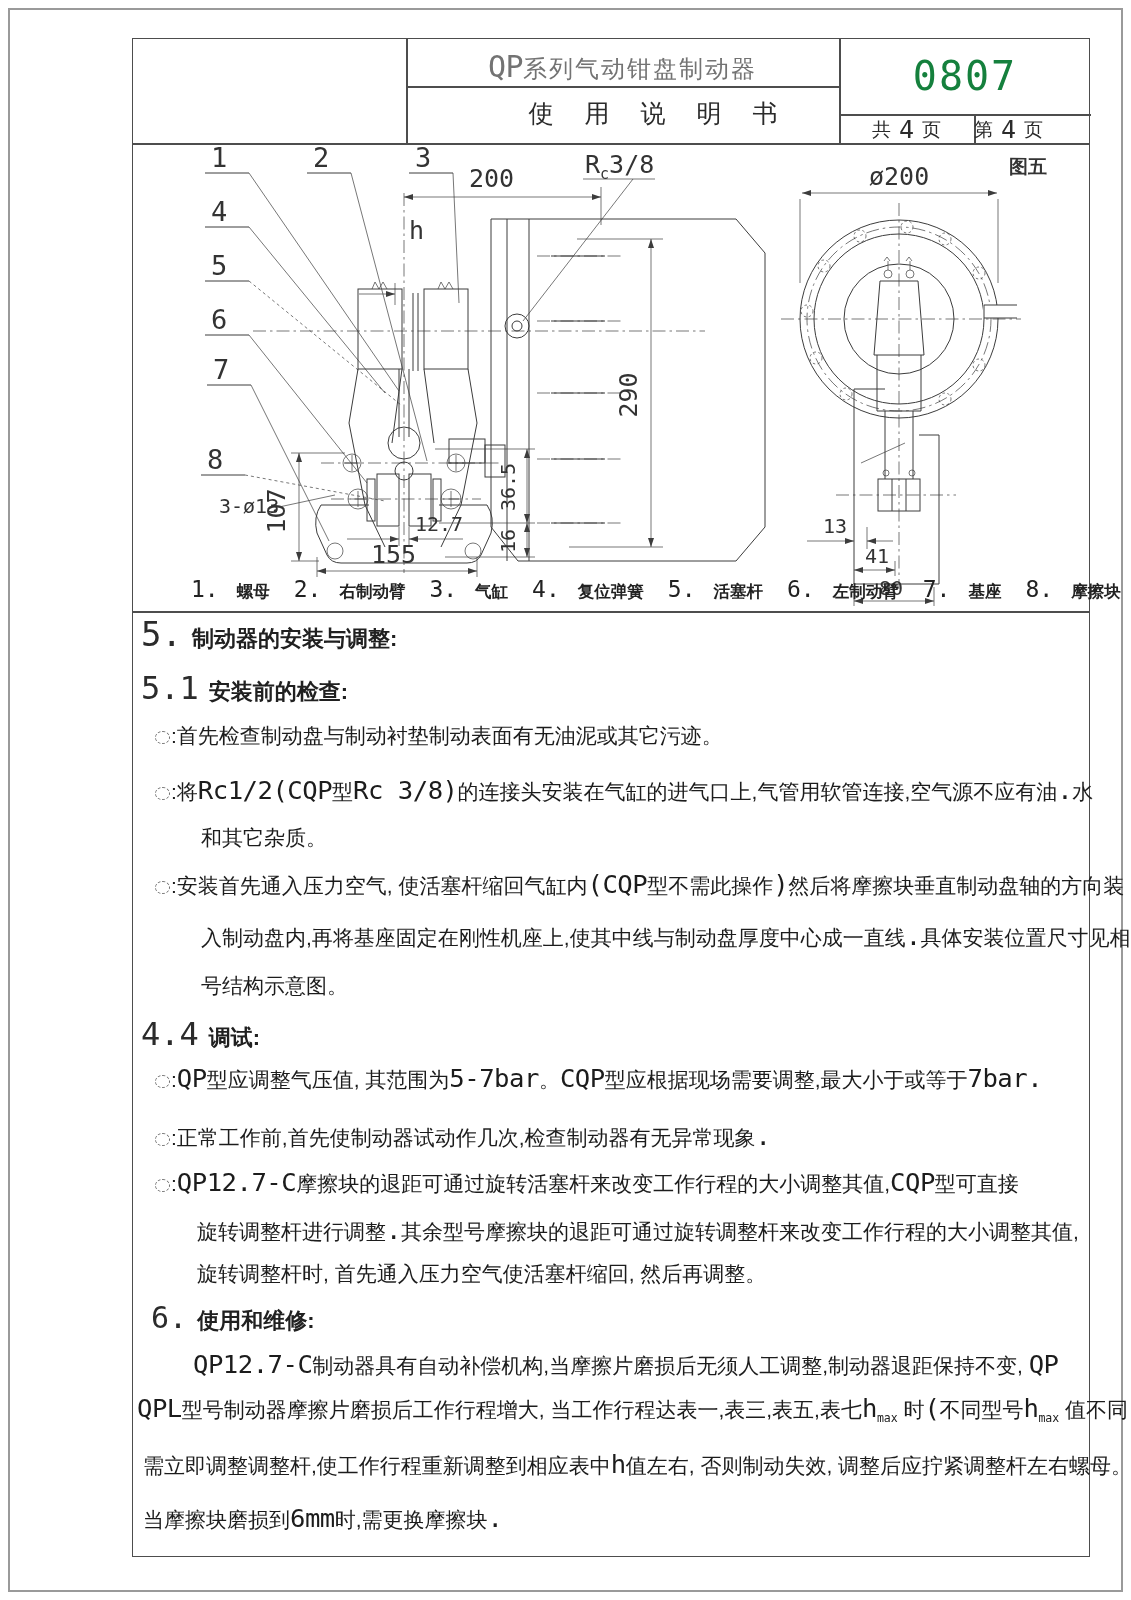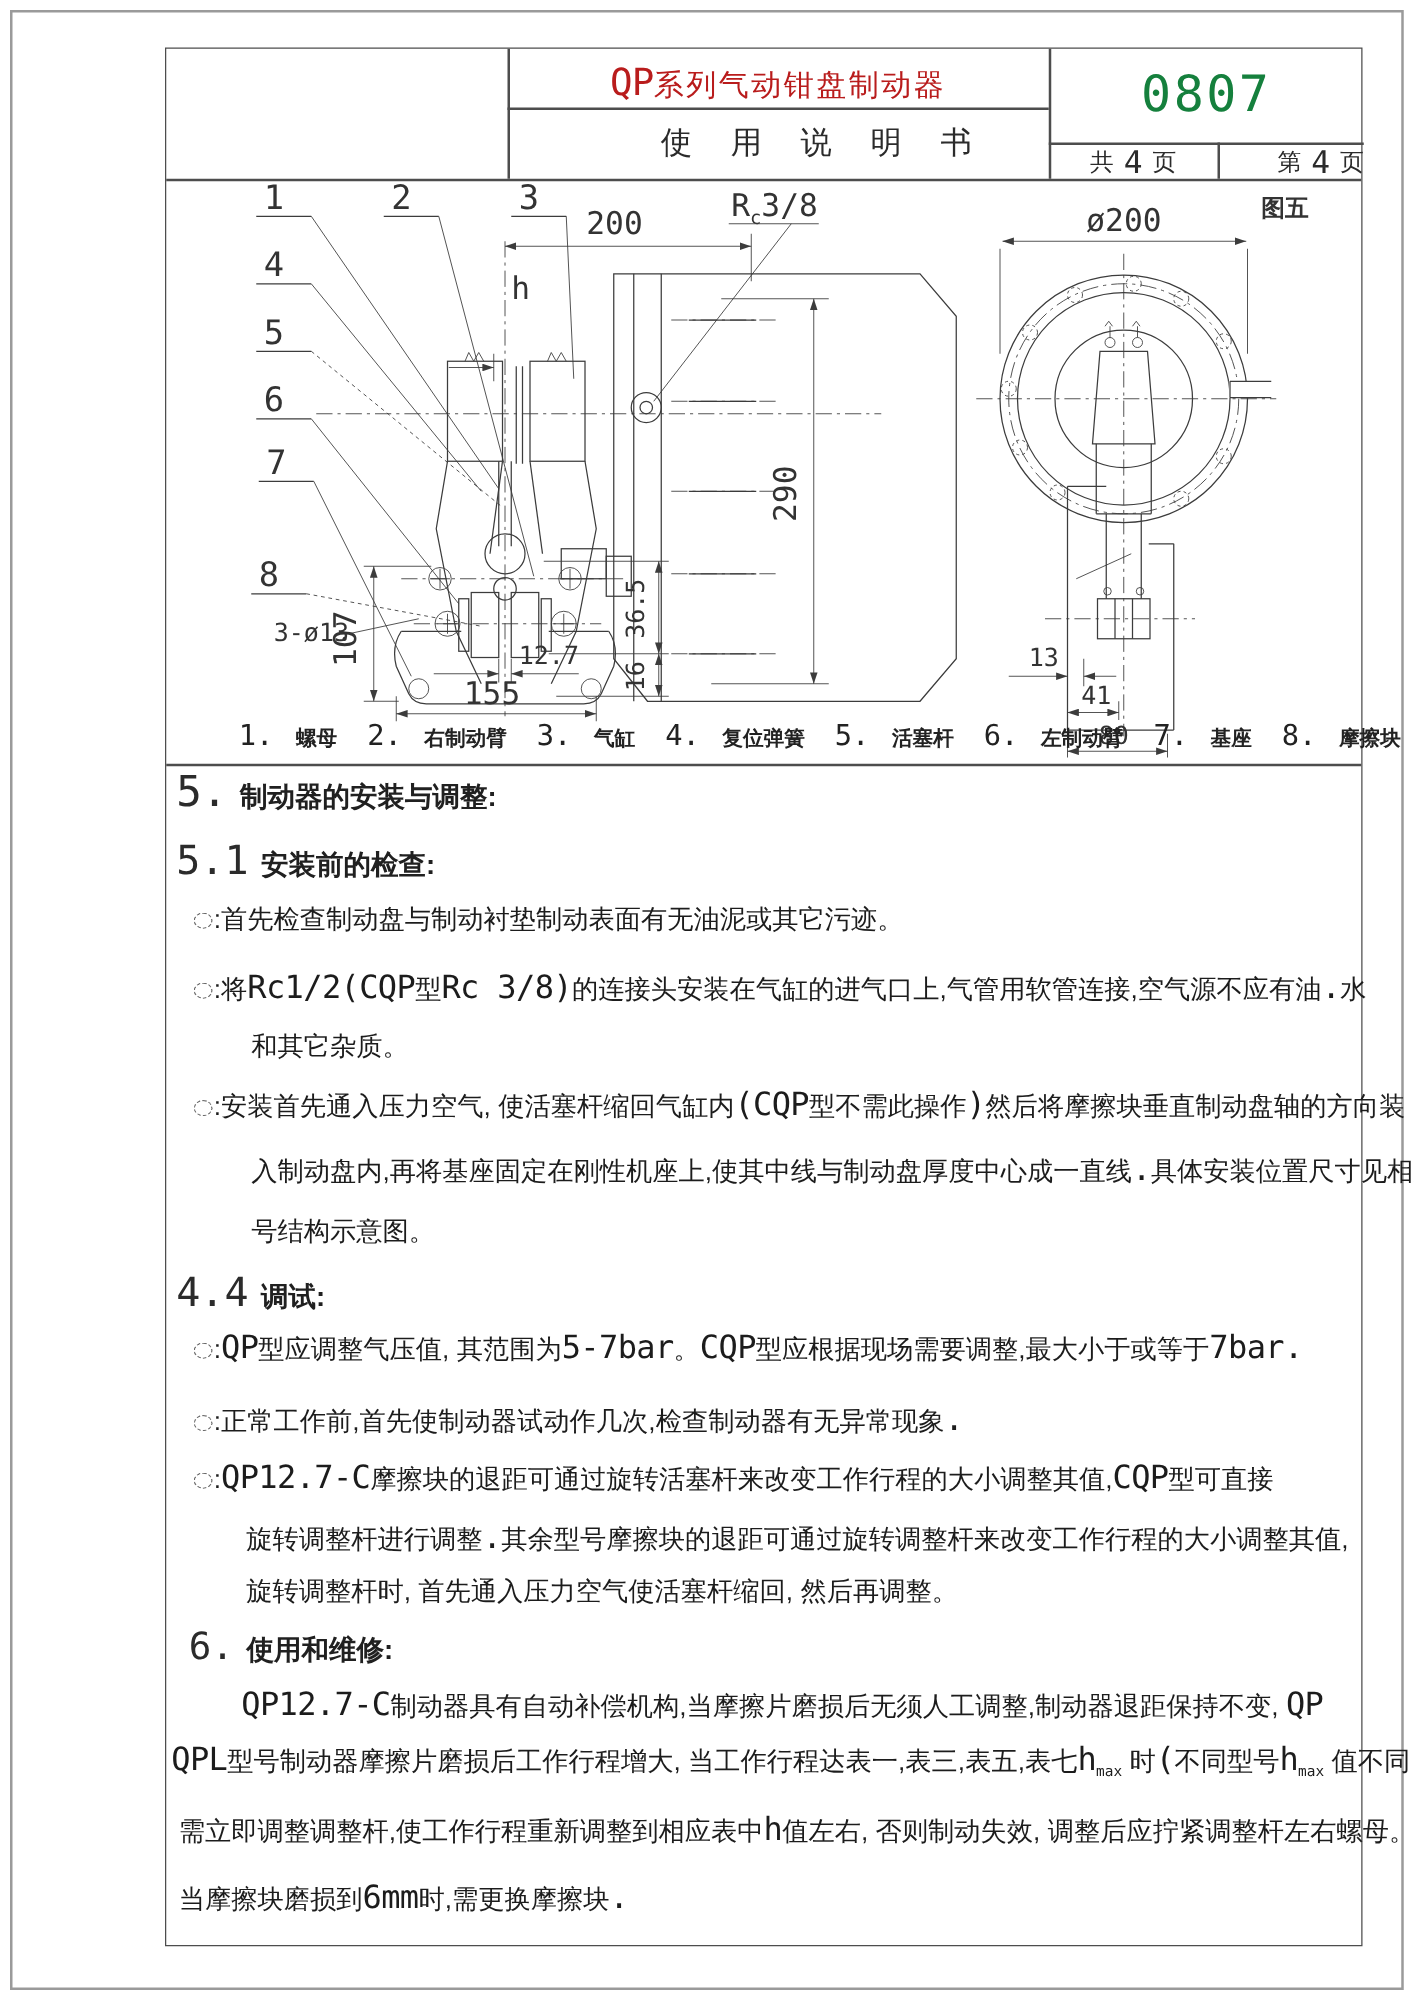--- a/index.html
+++ b/index.html
@@ -11,27 +11,27 @@
   .outer-border{position:absolute;left:8px;top:8px;right:8px;bottom:8px;border:2px solid #9a9a9a;}
   .frame{position:absolute;left:132px;top:38px;width:958px;height:1519px;border:1.5px solid #4d4d4d;box-sizing:border-box;background:#fff;}
   
   .tbline{position:absolute;background:#4d4d4d;}
   .tb-v1{left:273px;top:0;width:1.5px;height:104px;}
   .tb-v2{left:706px;top:0;width:1.5px;height:104px;}
   .tb-v3{left:841px;top:75px;width:1.5px;height:29px;}
   .tb-h1{left:273px;top:47px;width:433px;height:1.5px;}
   .tb-h2{left:706px;top:75px;width:252px;height:1.5px;}
   .tb-h3{left:0;top:104px;width:956px;height:1.5px;}
-  .tb-title1{position:absolute;left:273px;top:10px;width:433px;text-align:center;font-size:24px;letter-spacing:2px;color:#b91c1c;}
+  .tb-title1{position:absolute;left:273px;top:10px;width:433px;text-align:center;font-size:24px;letter-spacing:2px;color:#737373;}
   .tb-title1 .lat{font-size:30px;}
   .tb-title2{position:absolute;left:273px;top:58px;width:506px;text-align:center;font-size:25px;letter-spacing:12px;color:#2b2b2b;}
   .tb-code{position:absolute;left:706px;top:14px;width:252px;text-align:center;
     font-family:"DejaVu Sans Mono",monospace;font-size:40px;font-weight:300;color:#15803d;letter-spacing:2px;}
   .tb-pgl{position:absolute;left:706px;top:76px;width:135px;text-align:center;font-size:19px;color:#2b2b2b;}
-  .tb-pgr{position:absolute;left:841px;top:76px;width:117px;text-align:right;font-size:19px;color:#2b2b2b;}
+  .tb-pgr{position:absolute;left:841px;top:76px;width:117px;text-align:left;font-size:19px;color:#2b2b2b;}
   .pgnum{font-family:"DejaVu Sans Mono",monospace;font-size:25px;margin:0 8px;vertical-align:-2px;}
   
   svg.drawing{position:absolute;left:0;top:104px;width:956px;height:468px;}
   .ln{stroke:#3c3c3c;stroke-width:1;fill:none;}
   .thin{stroke-width:0.7;}
   .cl{stroke-dasharray:13 4 2.5 4;}
   .dot{stroke-dasharray:3 3;}
   .dsh{stroke-dasharray:2.5 2.5;}
   svg text{fill:#333;font-family:"DejaVu Sans Mono",monospace;}
   .dimtxt{font-size:25px;}

